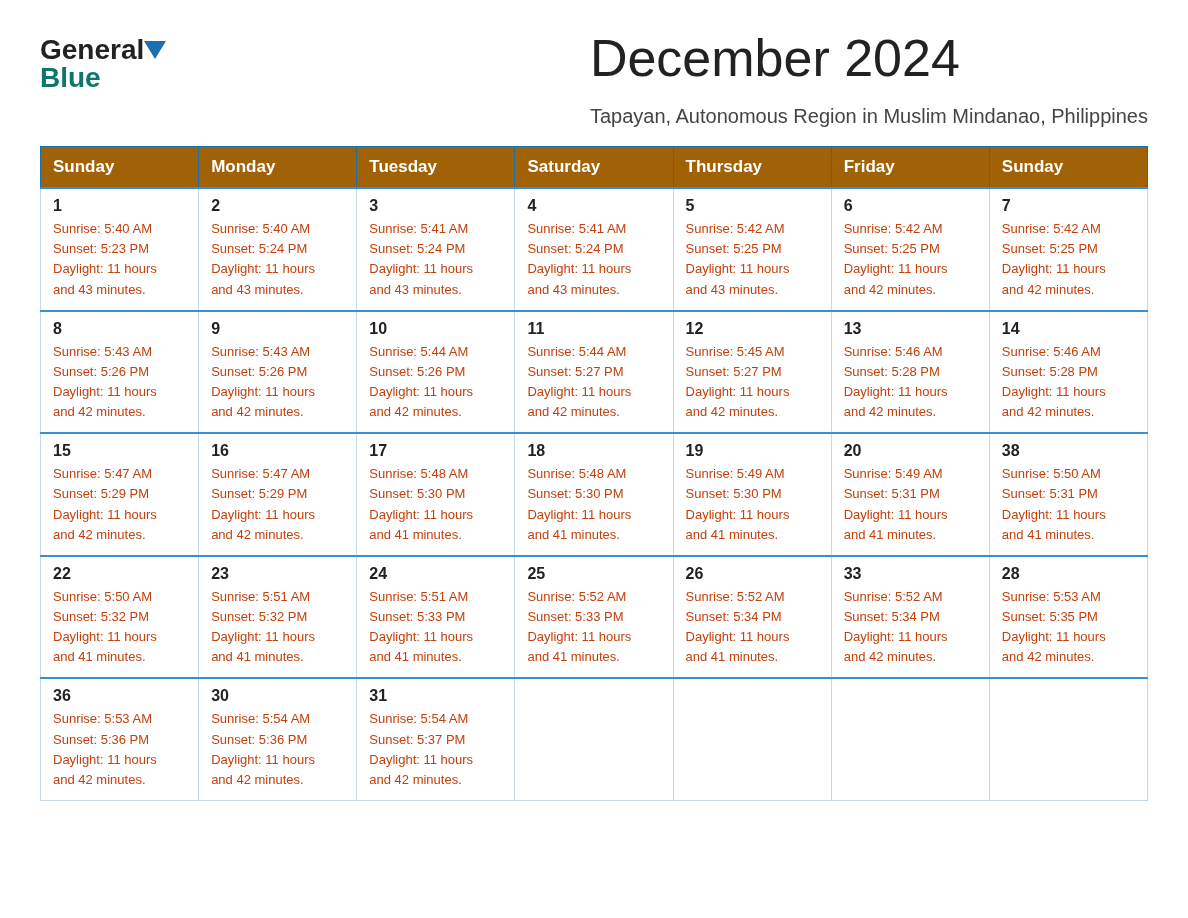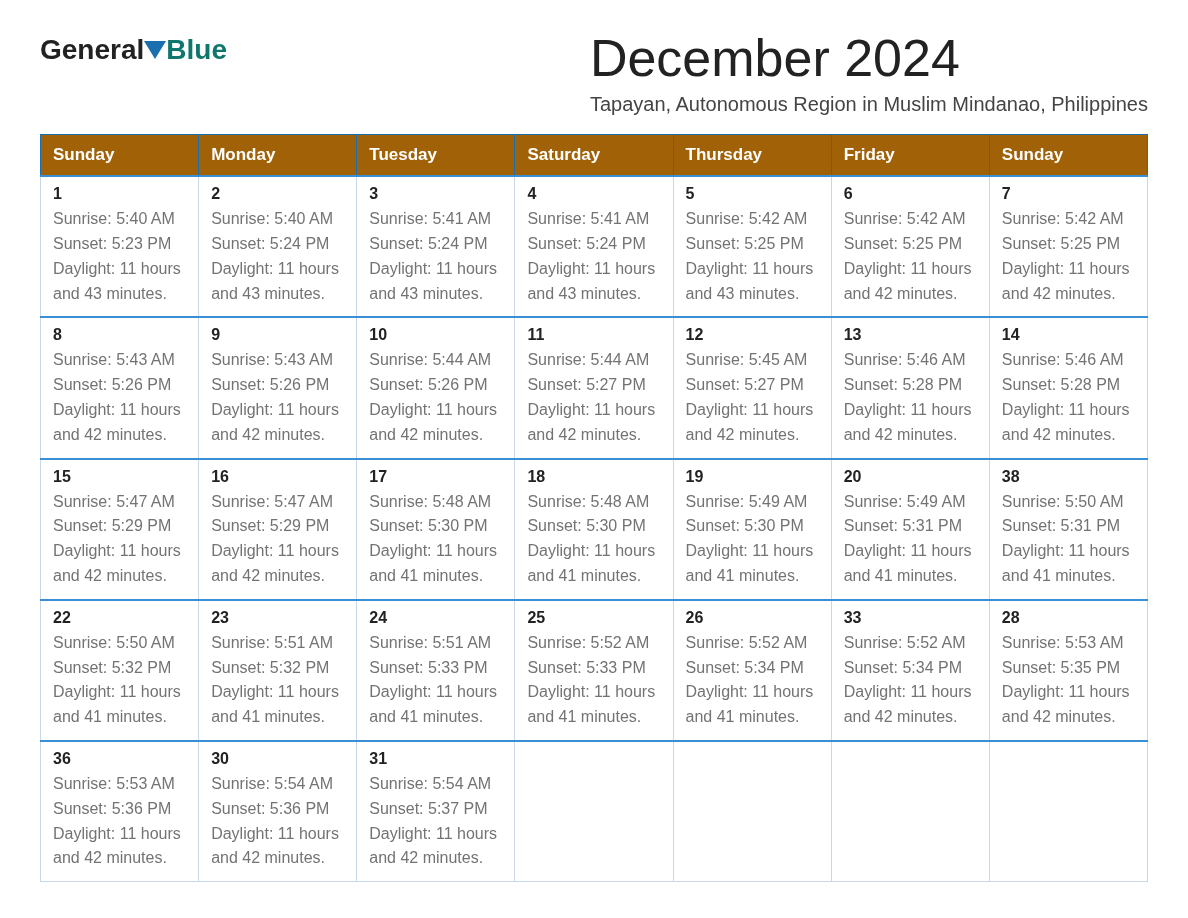--- a/index.html
+++ b/index.html
@@ -12,21 +12,21 @@
       min-height: 918px;
     }
     .header-area {
       display: flex;
       align-items: flex-start;
       justify-content: space-between;
       margin-bottom: 10px;
     }
     .logo {
       display: flex;
-      flex-direction: row;
+      flex-direction: column;
       align-items: flex-start;
       margin-top: 6px;
     }
     .logo-text-general {
       font-size: 28px;
       font-weight: bold;
       color: #222;
       line-height: 1;
     }
     .logo-text-blue {
@@ -43,21 +43,21 @@
     }
     .month-title {
       font-size: 52px;
       font-weight: normal;
       color: #222;
       line-height: 1.1;
     }
     .subtitle {
       font-size: 20px;
       color: #444;
-      margin-top: 6px;
+      margin-top: 18px;
     }
     .calendar-table {
       width: 100%;
       border-collapse: collapse;
       margin-top: 18px;
     }
     .calendar-table thead tr th {
       background-color: #a16207;
       color: #fff;
       font-size: 17px;
@@ -76,23 +76,23 @@
       width: 14.28%;
       min-height: 90px;
     }
     .day-number {
       font-size: 16px;
       font-weight: bold;
       margin-bottom: 4px;
       display: block;
     }
     .day-info {
-      font-size: 16px;
+      font-size: 13px;
       line-height: 1.55;
-      color: #737373;
+      color: #c2410c;
     }
     .empty-cell {
       background: #fff;
       border: 1px solid #c8d8e8;
       border-top: 2px solid #3a8fd4;
     }
     .logo-svg {
       display: inline-block;
       vertical-align: middle;
     }

